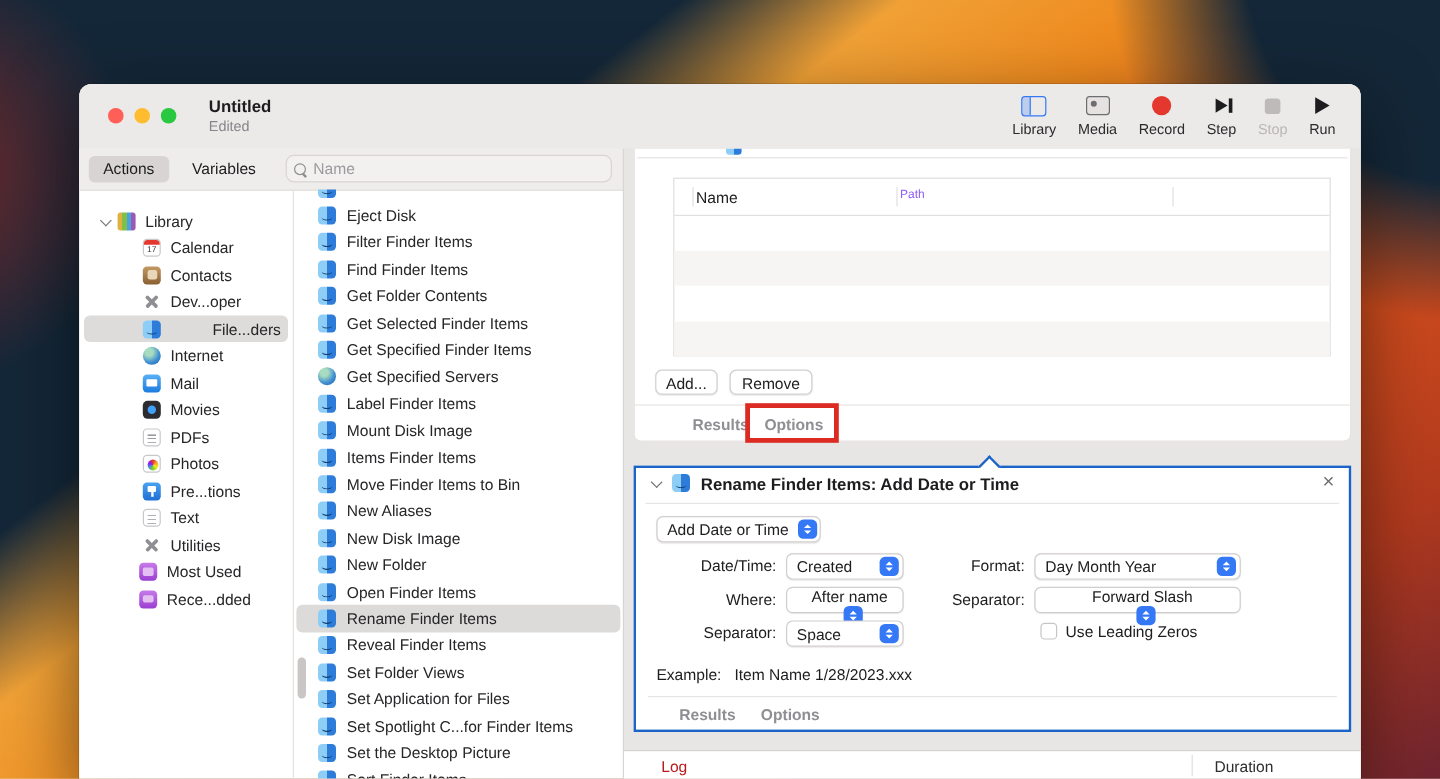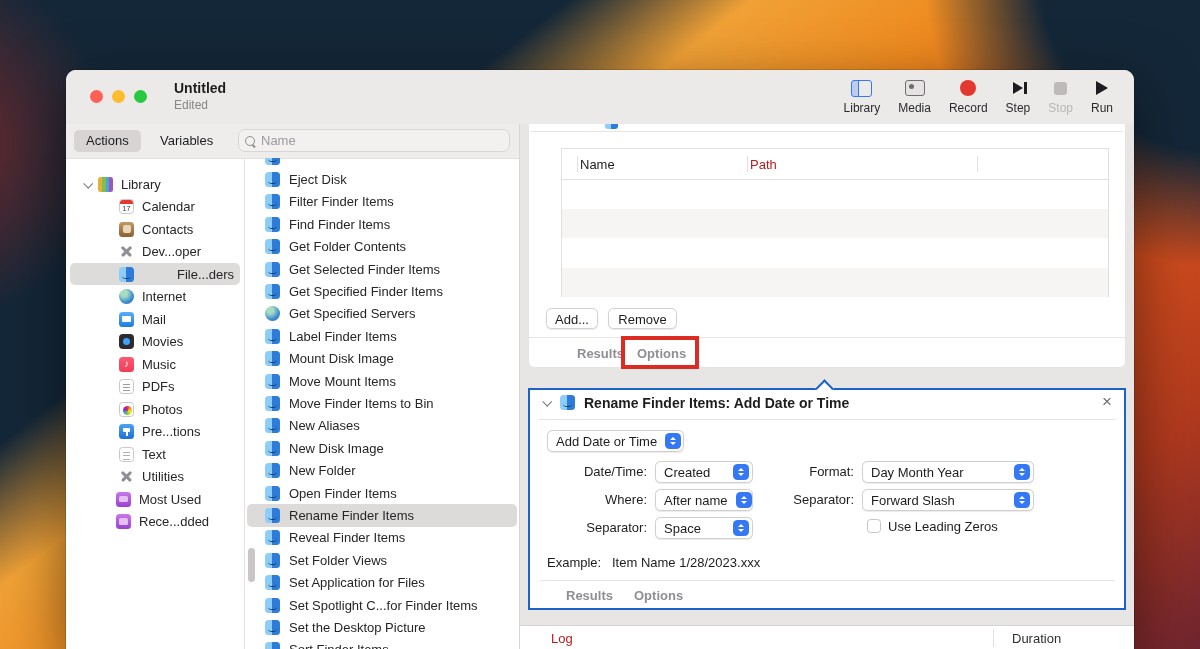--- a/index.html
+++ b/index.html
@@ -98,21 +98,21 @@
   .ic.sliver{width:13px;height:5px;border-radius:0 0 3px 3px;background:linear-gradient(90deg,#8ecdf5 0 49%,#2e7cd9 49% 100%);}
   .ic.sliver::after{display:none;}
   
   .rightpane{position:absolute;left:454px;top:54px;right:0;bottom:0;background:#e8e6e5;}
   .cardtop{position:absolute;left:8px;top:0;width:598px;height:244px;background:#fff;border:1px solid #e6e3e2;border-top:none;border-radius:0 0 6px 6px;box-sizing:border-box;}
   .slivericon{position:absolute;left:76px;top:0;}
   .cardline{position:absolute;left:2px;right:2px;top:7px;height:1px;background:#e7e4e3;}
   .ftable{position:absolute;left:32px;top:24px;width:548px;height:149px;border:1px solid #e2dfde;box-sizing:border-box;background:#fff;}
   .thead{position:absolute;left:0;right:0;top:0;height:30px;border-bottom:1px solid #e2dfde;}
   .thname{position:absolute;left:18px;top:8px;font-size:13px;color:#1d1d1f;}
-  .thpath{position:absolute;left:188px;top:8px;font-size:13px;color:#b91c1c;}
+  .thpath{position:absolute;left:188px;top:8px;font-size:10px;color:#8b5cf6;}
   .thsep{position:absolute;top:7px;width:1px;height:16px;background:#e2dfde;}
   .tbody{position:absolute;left:0;right:0;top:30px;bottom:0;}
   .trow{height:29.5px;}
   .trow:nth-child(even){background:#f6f5f4;}
   .btn{position:absolute;height:21px;line-height:21px;background:#fff;border:1px solid #d4d0cf;border-radius:5.5px;font-size:13px;color:#1d1d1f;text-align:center;box-shadow:0 .5px 1px rgba(0,0,0,.08);box-sizing:border-box;}
   .btn-add{left:17px;top:184px;width:52px;}
   .btn-remove{left:79px;top:184px;width:69px;}
   .cardsep{position:absolute;left:0;right:0;top:213px;height:1px;background:#e7e4e3;}
   .seg{position:absolute;font-size:13px;font-weight:700;color:#8e8e93;}
   .seg-results{left:48px;top:222px;}
@@ -129,21 +129,21 @@
   .popup{position:absolute;height:22px;background:#fff;border:1px solid #d2cecd;border-radius:5.5px;display:flex;align-items:center;justify-content:space-between;padding-left:8px;font-size:13px;color:#1d1d1f;box-sizing:border-box;box-shadow:0 .5px 1px rgba(0,0,0,.08);white-space:nowrap;}
   .stepper{width:16px;height:16px;border-radius:4.5px;background:#3478f6;margin:0 3px 0 8px;display:flex;flex-direction:column;align-items:center;justify-content:center;flex:0 0 auto;}
   .stepper i{display:block;width:0;height:0;border-left:3px solid transparent;border-right:3px solid transparent;}
   .stepper .tu{border-bottom:3.5px solid #fff;margin-bottom:1.5px;}
   .stepper .td{border-top:3.5px solid #fff;}
   .popup-main{left:17px;top:40px;}
   .flabel{position:absolute;font-size:13px;color:#1d1d1f;text-align:right;}
   .fl{width:110px;left:7px;} .fr{width:95px;left:229px;}
   .row0{top:74px;} .row1{top:102px;} .row2{top:130px;}
   .fp-l{left:125px;width:98px;} .fp-r{left:332px;width:172px;}
-  .pp0{top:71px;} .pp1{top:99px;} .pp2{top:127px;}
+  .pp0{top:71px;} .pp1{top:99px;flex-direction:column;} .pp2{top:127px;}
   .checkbox{position:absolute;left:337px;top:129px;width:14px;height:14px;border:1px solid #c9c5c4;border-radius:3.5px;background:#fff;box-sizing:border-box;}
   .cblabel{position:absolute;left:358px;top:129px;font-size:13px;color:#1d1d1f;}
   .exlabel{position:absolute;left:17px;top:165px;font-size:13px;color:#1d1d1f;}
   .exvalue{position:absolute;left:82px;top:165px;font-size:13px;color:#1d1d1f;}
   .pdivider{position:absolute;left:10px;right:10px;top:190px;height:1px;background:#e7e4e3;}
   .pseg-results{left:36px;top:198px;}
   .pseg-options{left:104px;top:198px;}
   
   .logbar{position:absolute;left:0;right:0;top:501px;height:24px;background:#fff;border-top:1px solid #d7d3d2;}
   .loglabel{position:absolute;left:31px;top:5px;font-size:13px;color:#b91c1c;}
@@ -241,24 +241,20 @@
           </div>
           <div class="sbrow lvl1">
             <span class="ic ic-mail"></span>
             <span class="lbl">Mail</span>
           </div>
           <div class="sbrow lvl1">
             <span class="ic ic-movies"></span>
             <span class="lbl">Movies</span>
           </div>
           <div class="sbrow lvl1">
-            <span class="ic ic-music"></span>
-            <span class="lbl">Music</span>
-          </div>
-          <div class="sbrow lvl1">
             <span class="ic ic-pdfs"></span>
             <span class="lbl">PDFs</span>
           </div>
           <div class="sbrow lvl1">
             <span class="ic ic-photos"></span>
             <span class="lbl">Photos</span>
           </div>
           <div class="sbrow lvl1">
             <span class="ic ic-keynote"></span>
             <span class="lbl">Pre...tions</span>
@@ -319,21 +315,21 @@
           <div class="acrow">
             <span class="ic ic-finder"></span>
             <span class="lbl">Label Finder Items</span>
           </div>
           <div class="acrow">
             <span class="ic ic-finder"></span>
             <span class="lbl">Mount Disk Image</span>
           </div>
           <div class="acrow">
             <span class="ic ic-finder"></span>
-            <span class="lbl">Move Mount Items</span>
+            <span class="lbl">Items Finder Items</span>
           </div>
           <div class="acrow">
             <span class="ic ic-finder"></span>
             <span class="lbl">Move Finder Items to Bin</span>
           </div>
           <div class="acrow">
             <span class="ic ic-finder"></span>
             <span class="lbl">New Aliases</span>
           </div>
           <div class="acrow">

